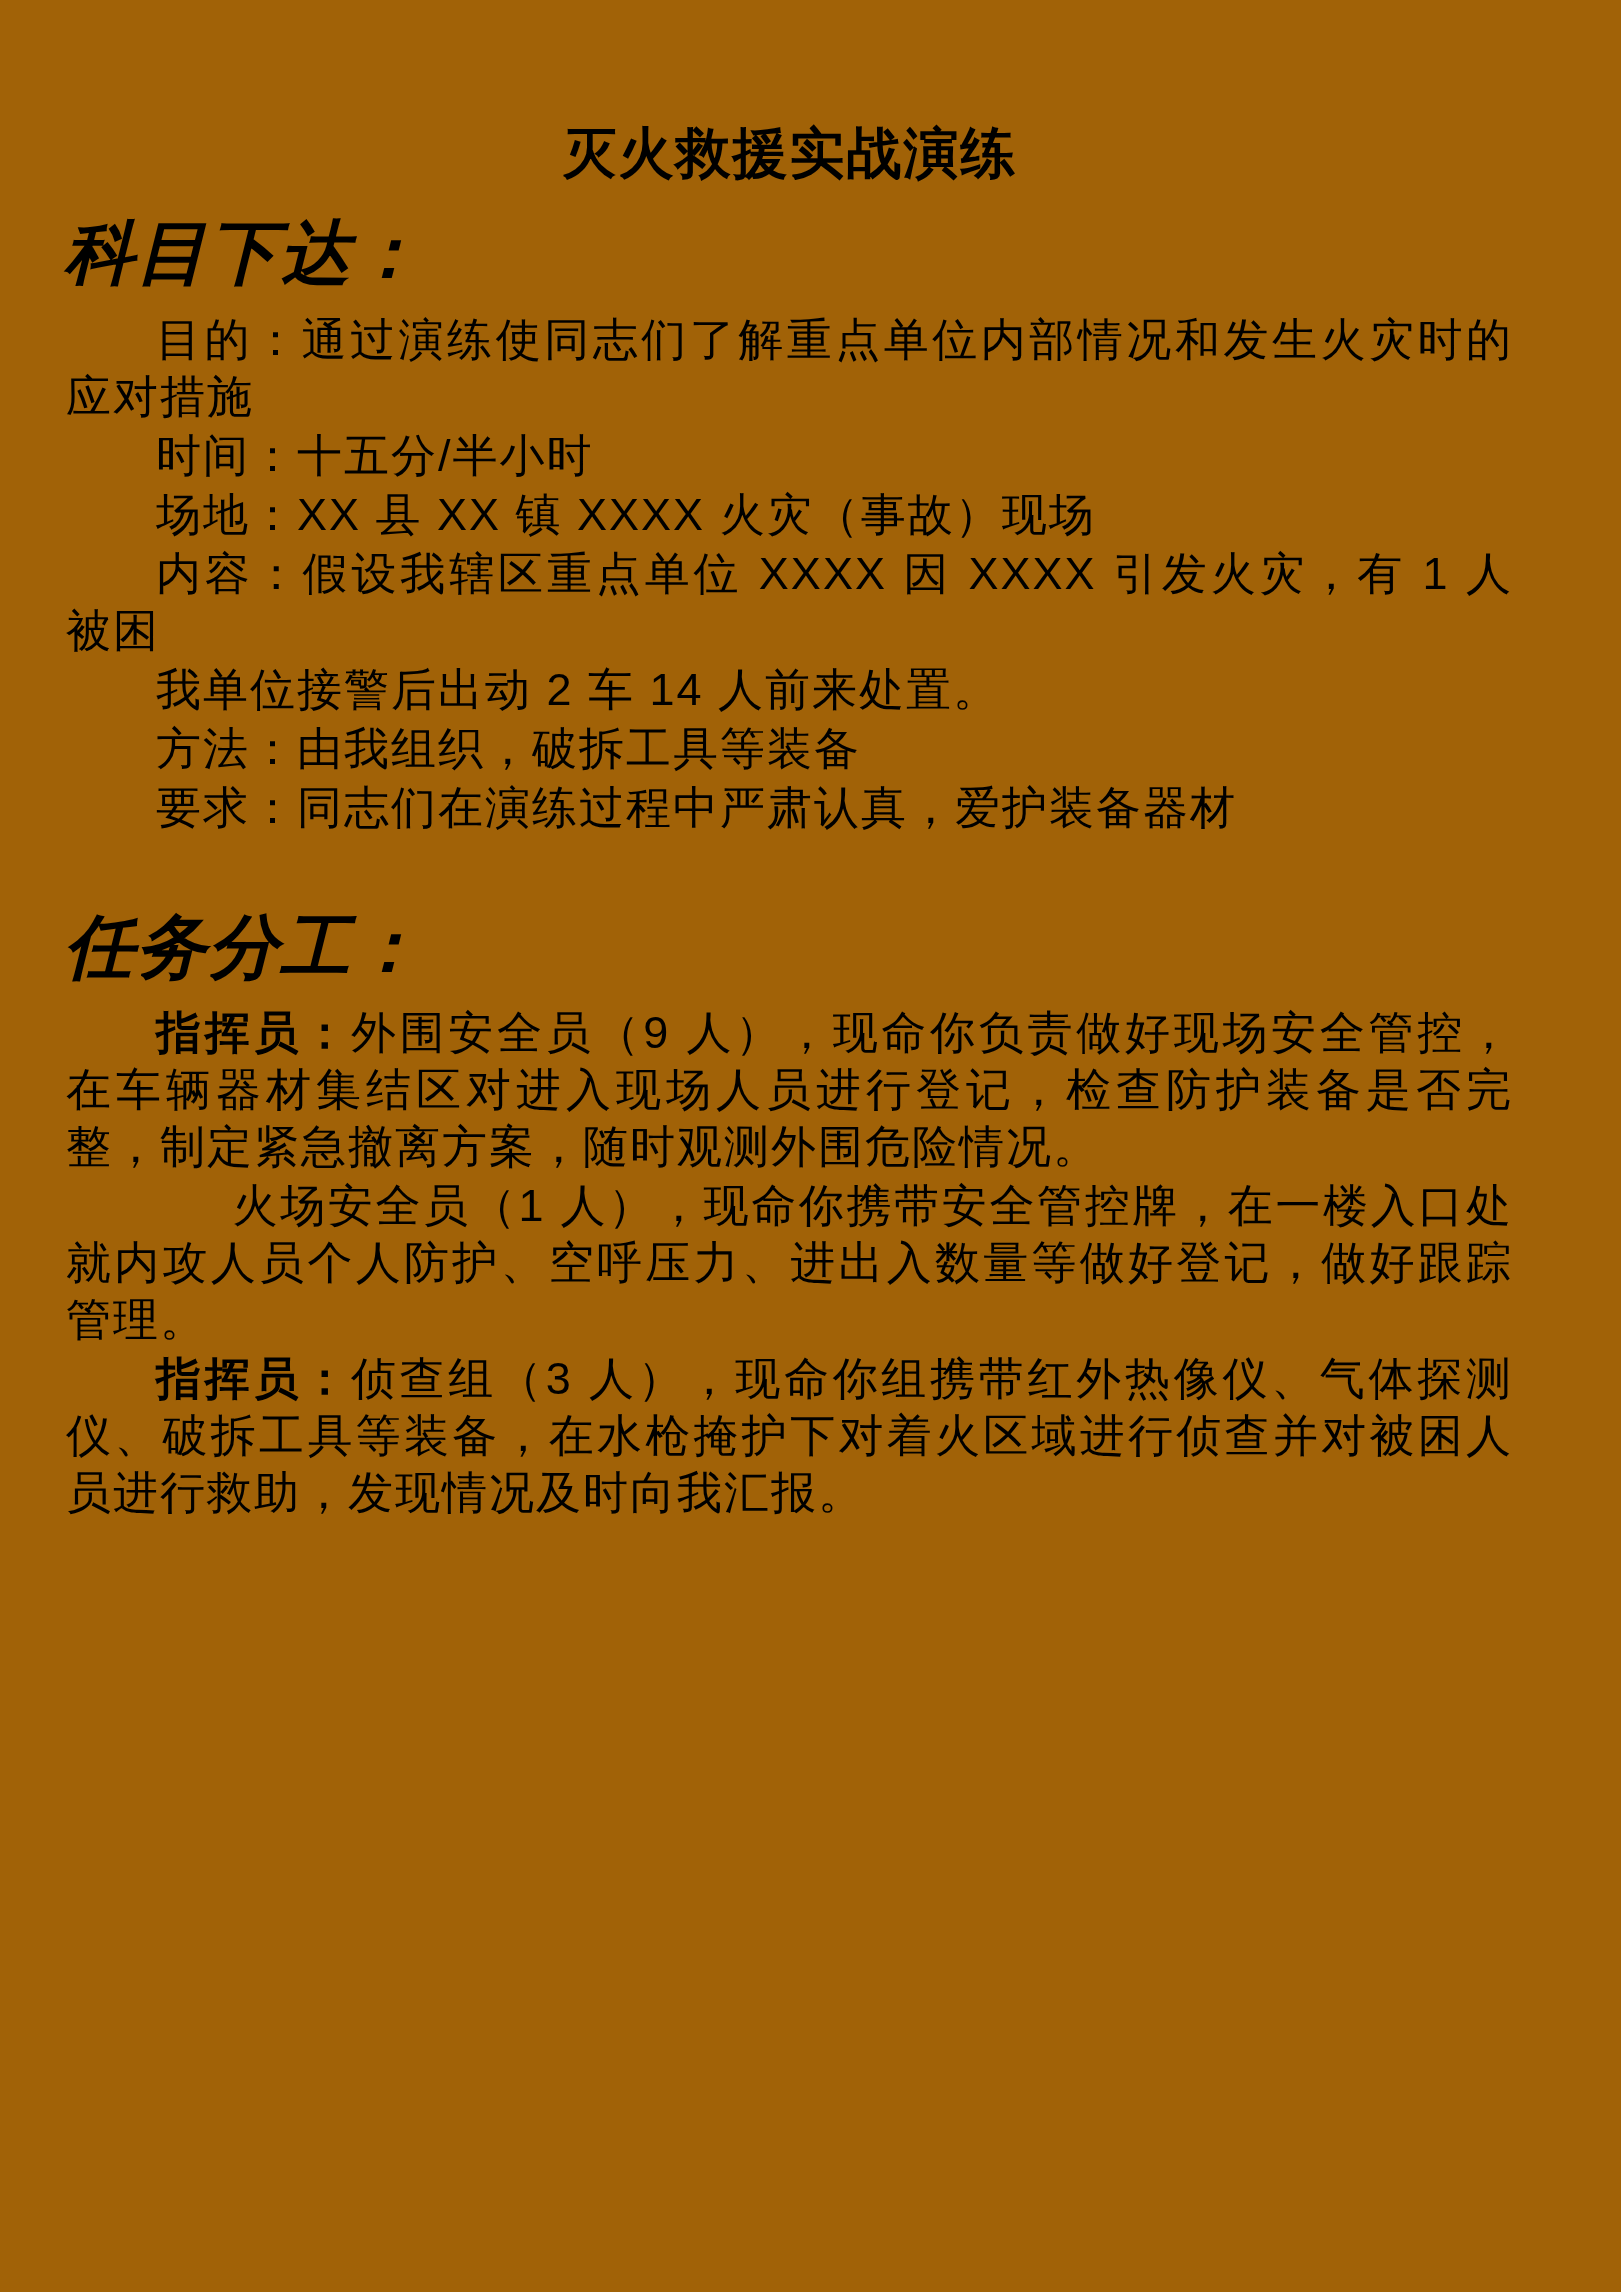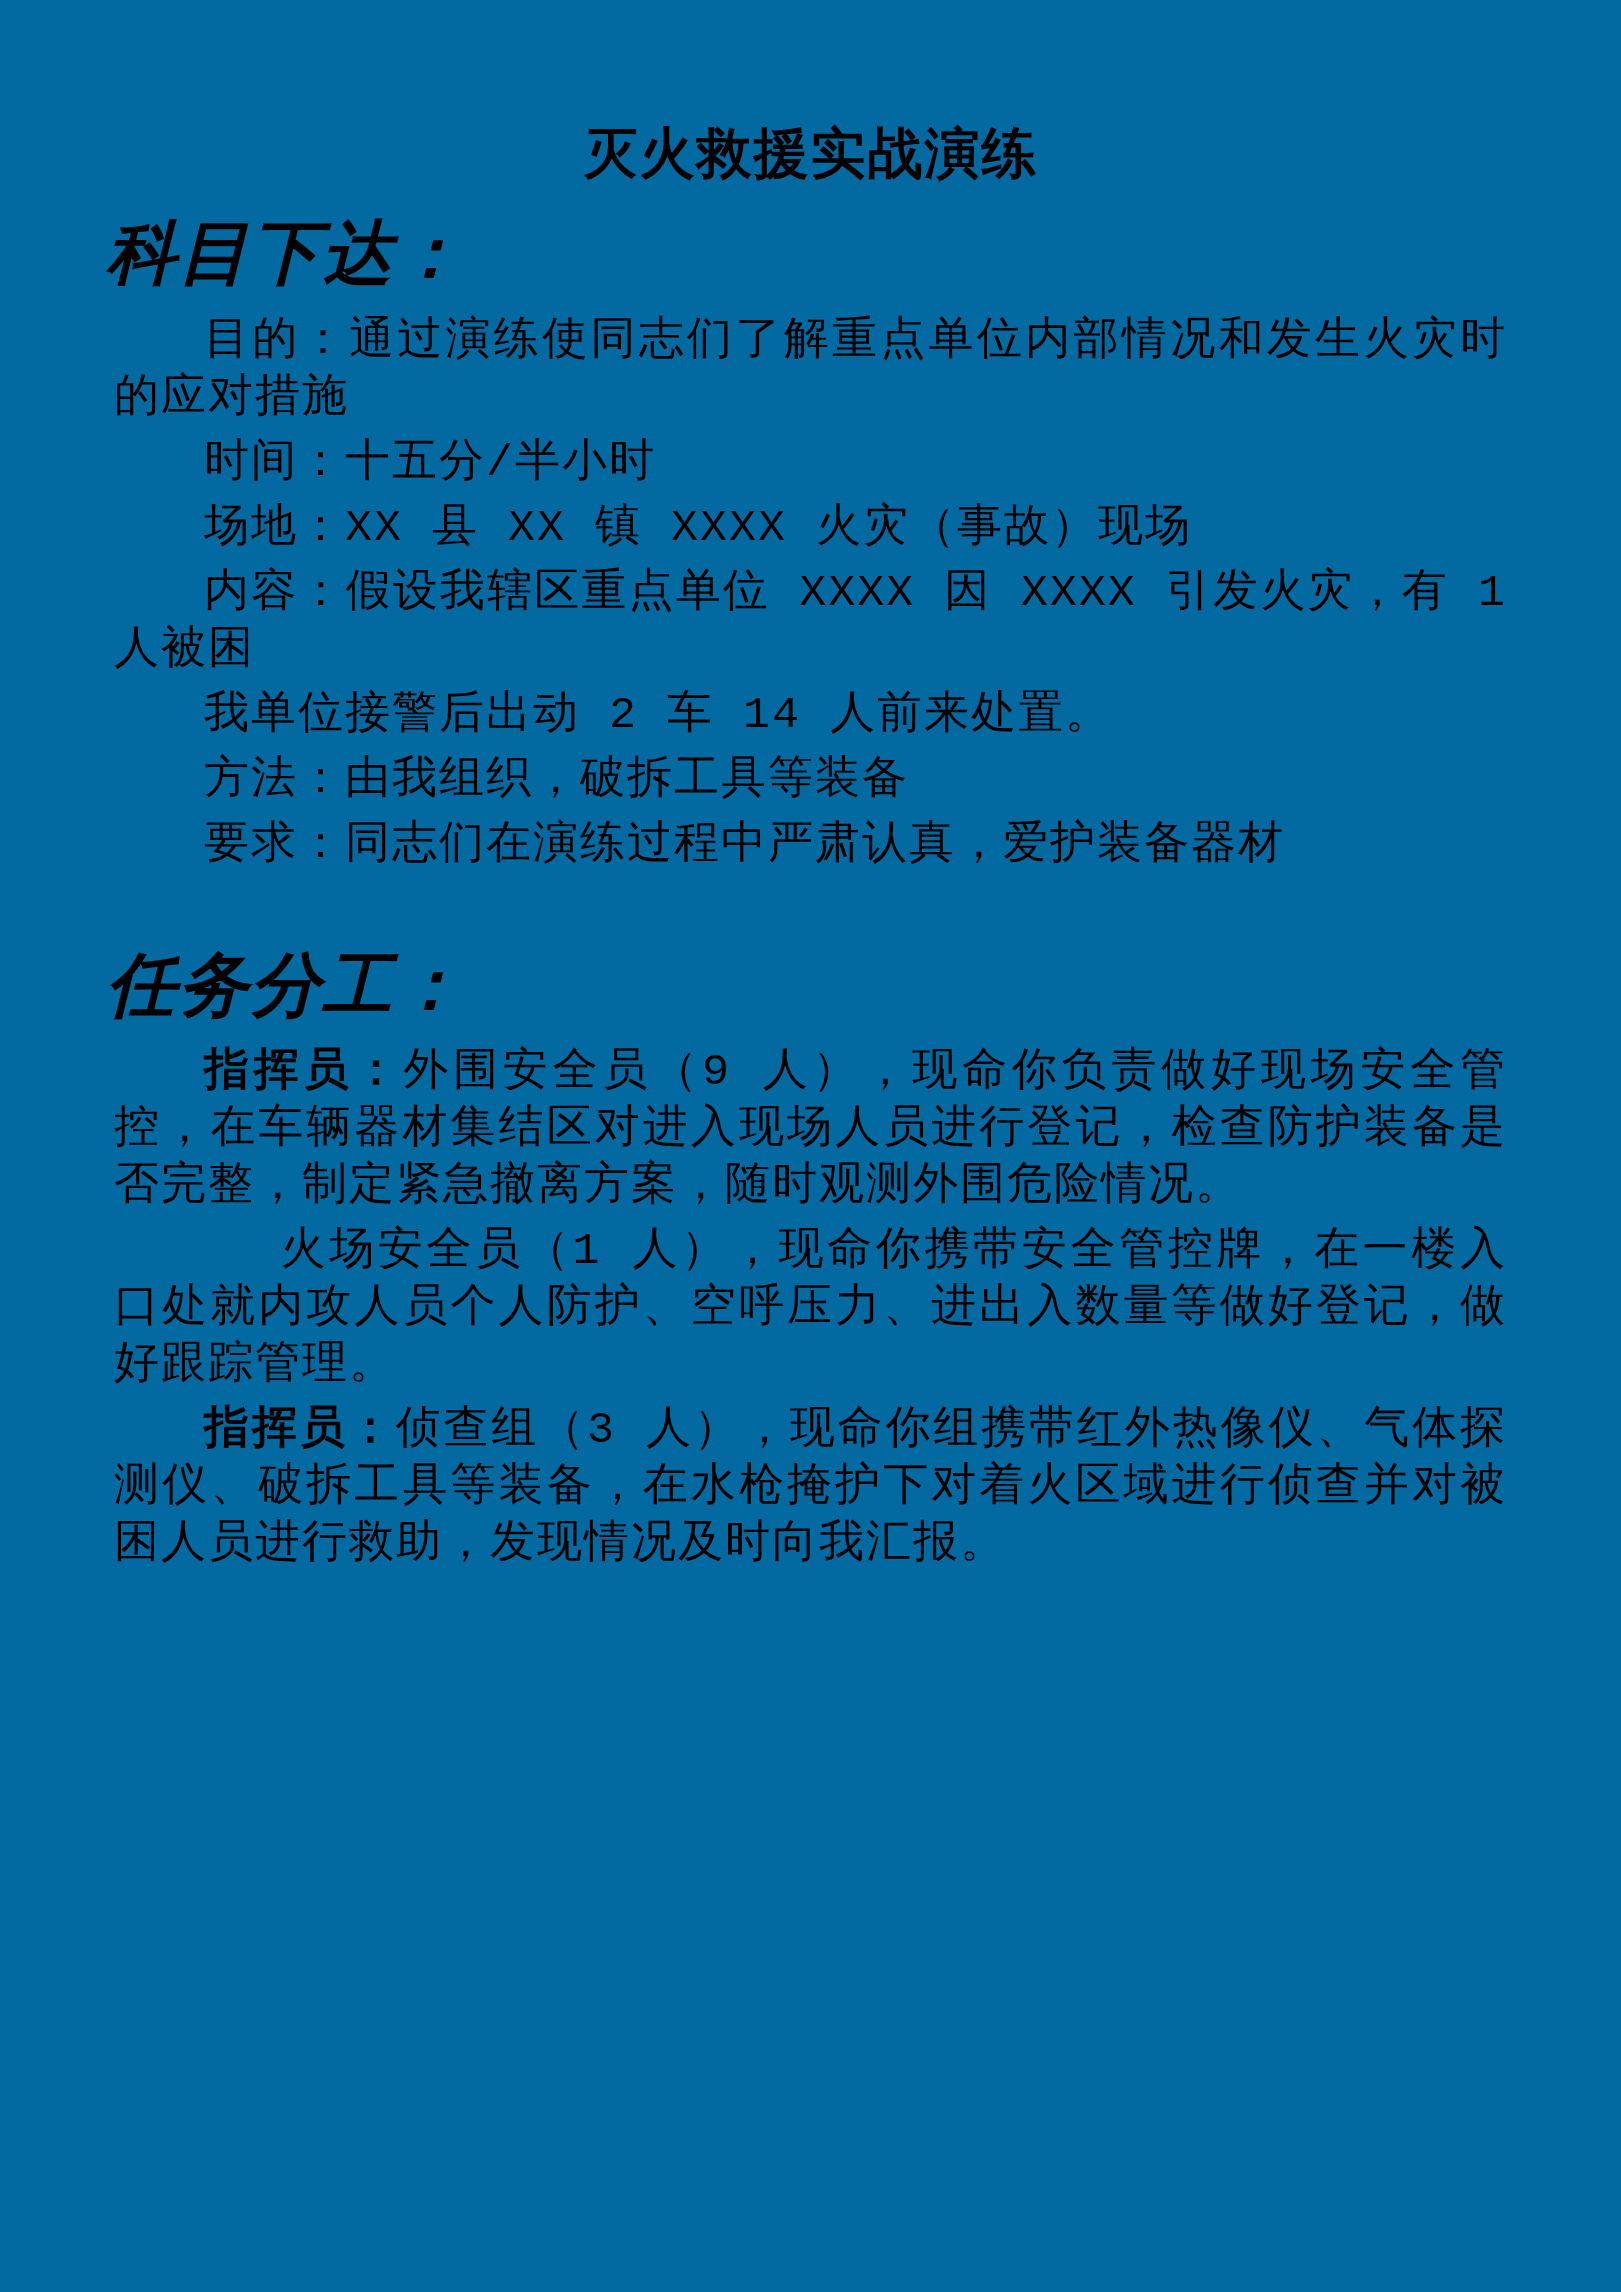--- a/index.html
+++ b/index.html
@@ -6,24 +6,24 @@
   html, body {
     margin: 0;
     padding: 0;
     background: #ffffff;
   }
   .page {
     position: relative;
     width: 1621px;
     height: 2293px;
     margin: 0 auto;
-    background: #0369a1;
+    background: #a16207;
     color: #000000;
     box-sizing: border-box;
-    padding: 118px 106px 0 106px;
+    padding: 118px 106px 0 64px;
     overflow: hidden;
   }
   .doc-title {
     font-family: "Liberation Serif", "DejaVu Serif", serif;
     font-weight: 700;
     font-size: 55px;
     line-height: 1.3;
     text-align: center;
     margin: 0 0 13.7px 0;
     letter-spacing: 2px;
@@ -37,26 +37,26 @@
   .section-heading {
     font-family: "Liberation Serif", "DejaVu Serif", serif;
     font-weight: 700;
     font-size: 70px;
     line-height: 1.45;
     margin: 0 0 5.9px 0;
     letter-spacing: 2px;
     font-style: italic;
   }
   .para {
-    font-family: Liberation Mono, monospace;
+    font-family: Liberation Sans, sans-serif;
     font-size: 45px;
     letter-spacing: 2px;
     line-height: 57px;
     text-align: justify;
-    margin: 8px;
+    margin: 2px;
     text-indent: 2em;
   }
   .para.deep {
     text-indent: 3.7em;
   }
   .run {
     font-weight: 400;
   }
   .run.bold {
     font-weight: 700;

